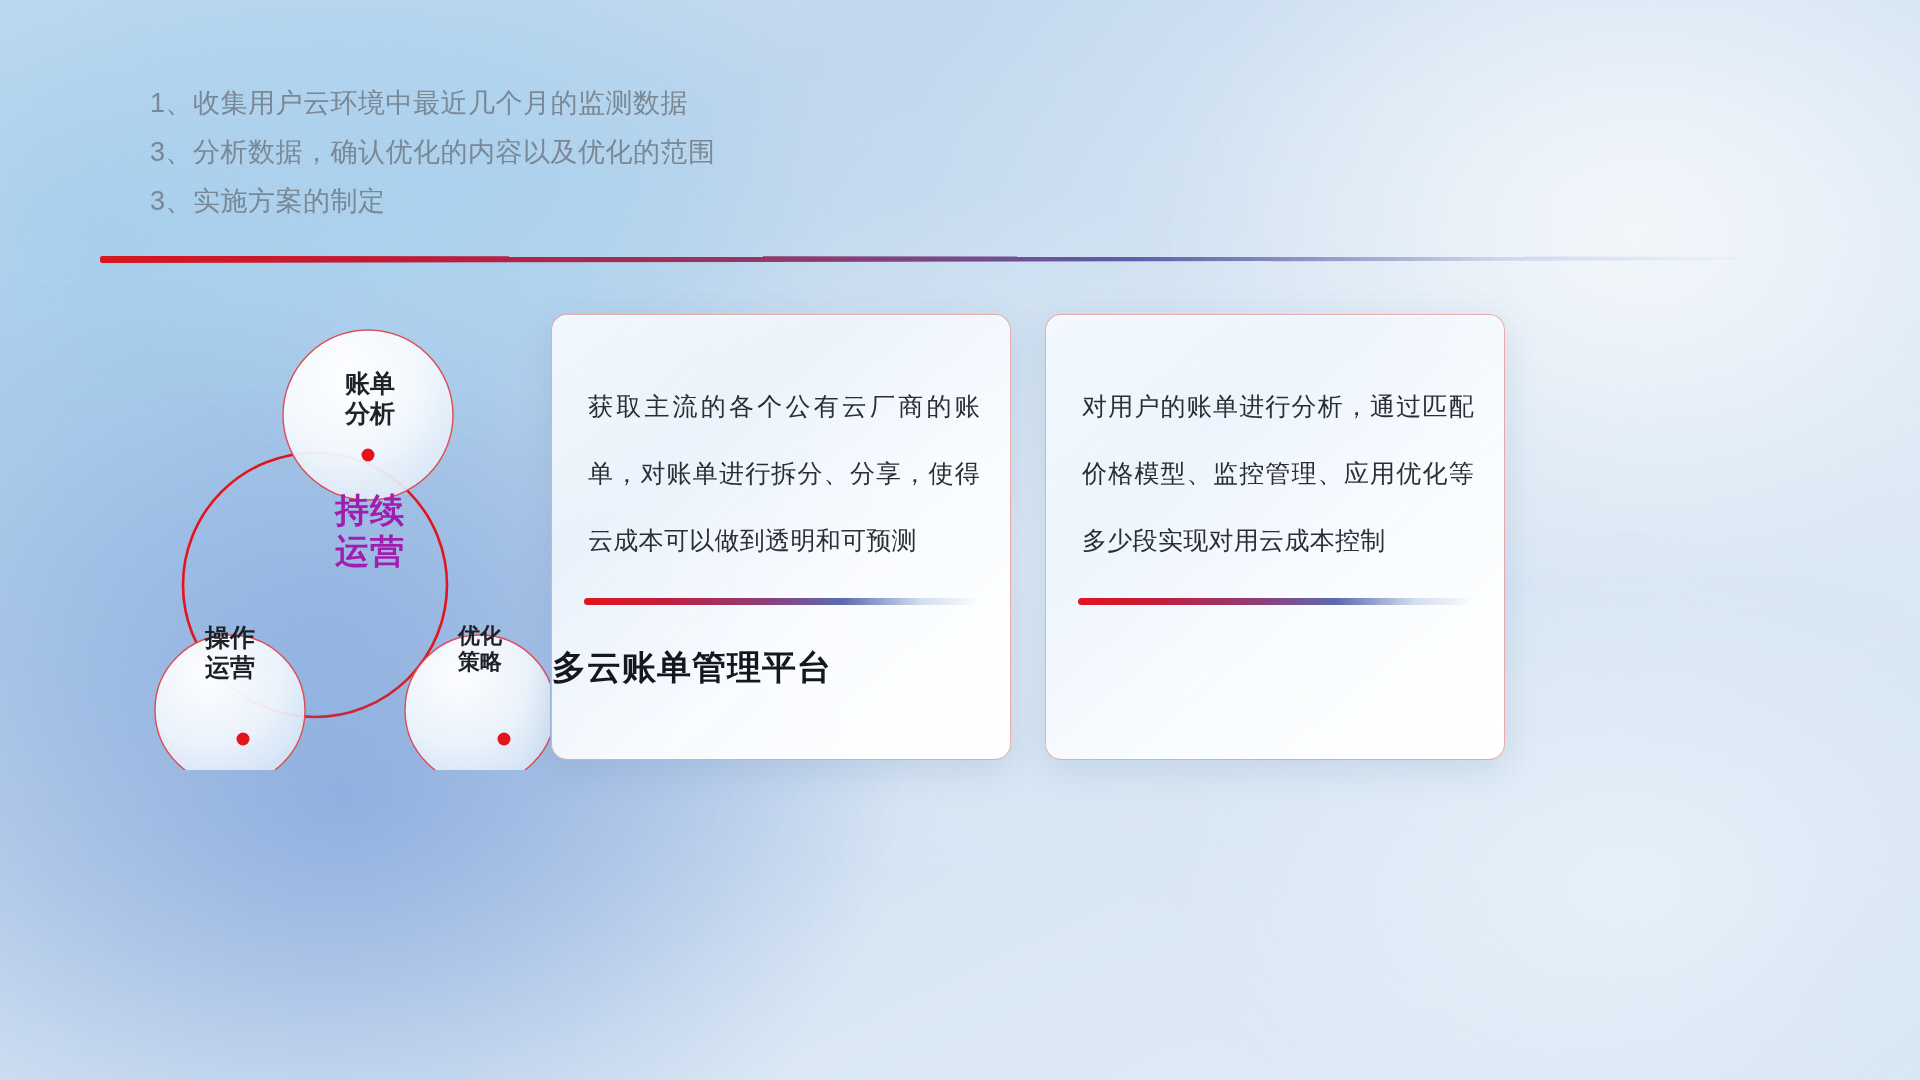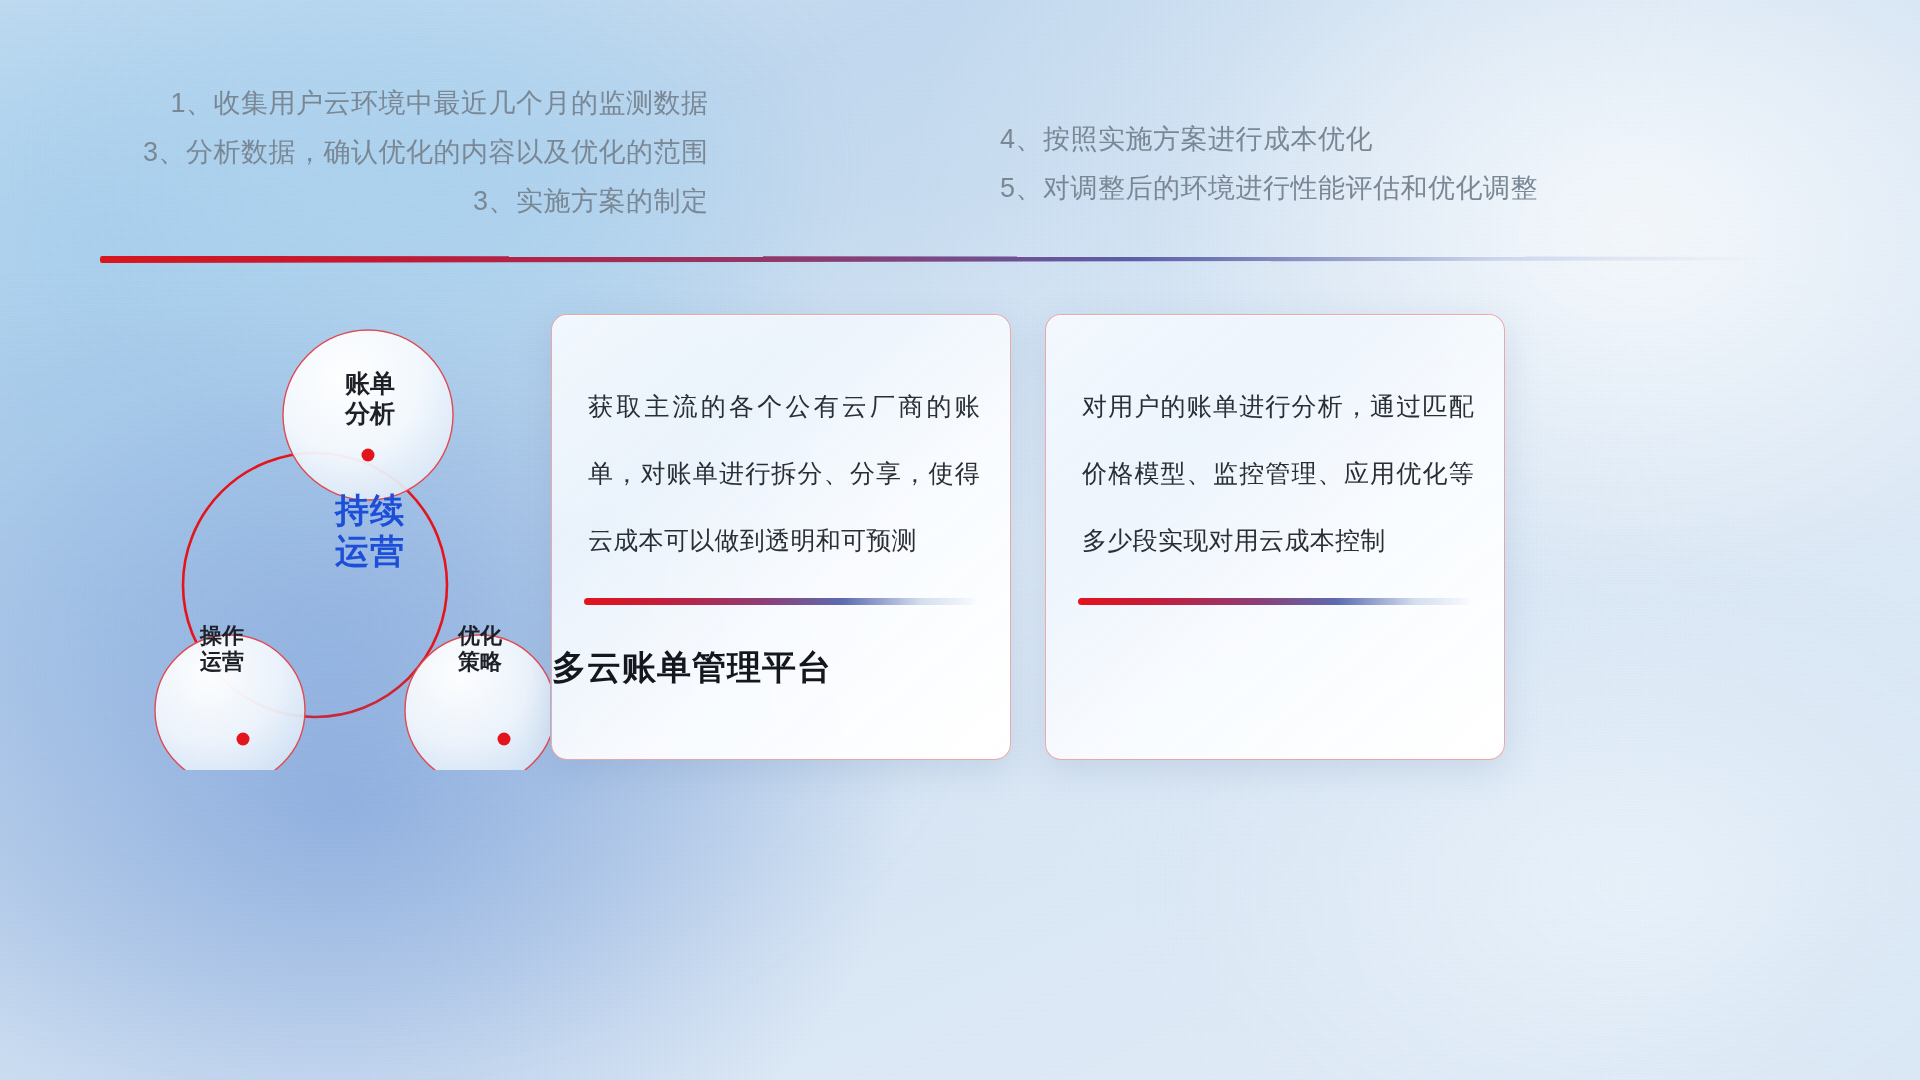--- a/index.html
+++ b/index.html
@@ -70,21 +70,21 @@
   }
 
   
   #bullets {
     position: absolute;
     left: 0; top: 90px;
     width: 1920px;
     height: 160px;
   }
   .bullet-col { position: absolute; }
-  .bullet-col.left  { left: 143px; top: 0; text-align: right; }
+  .bullet-col.left  { left: 150px; top: 0; }
   .bullet-col.right { left: 1000px; top: 36px; }
   .bullet-line {
     font-size: 27px;
     line-height: 1.0;
     color: #7a8794;
     letter-spacing: 0.5px;
     margin-bottom: 22px;
     white-space: nowrap;
     font-weight: 400;
   }
@@ -119,37 +119,37 @@
     line-height: 1.18;
     pointer-events: none;
   }
   .venn-label.bill {
     left: 215px; top: 45px;
     width: 150px;
     font-size: 25px;
     margin-top: 34px;
   }
   .venn-label.ops {
-    left: 77px; top: 333px;
+    left: 85px; top: 333px;
     width: 130px;
-    font-size: 22px;
+    font-size: 25px;
   }
   .venn-label.strategy {
     left: 335px; top: 333px;
     width: 130px;
     font-size: 22px;
   }
   .venn-center {
     position: absolute;
     left: 190px; top: 200px;
     width: 200px;
     text-align: center;
     font-size: 34px;
     font-weight: 700;
-    color: #1d4ed8;
+    color: #a21caf;
     line-height: 1.2;
     letter-spacing: 1px;
     pointer-events: none;
   }
 
   
   .card {
     position: absolute;
     top: 314px;
     width: 458px;
@@ -205,24 +205,20 @@
   <div class="bg-sheen-3"></div>
   <div class="bg-sheen-4"></div>
   <div class="bg-noise"></div>
 </div>
 
 <div id="bullets">
   <div class="bullet-col left">
     <div class="bullet-line">1、收集用户云环境中最近几个月的监测数据</div>
     <div class="bullet-line">3、分析数据，确认优化的内容以及优化的范围</div>
     <div class="bullet-line">3、实施方案的制定</div>
-  </div>
-  <div class="bullet-col right">
-    <div class="bullet-line">4、按照实施方案进行成本优化</div>
-    <div class="bullet-line">5、对调整后的环境进行性能评估和优化调整</div>
   </div>
 </div>
 
 <div id="divider"></div>
 
 <div id="venn">
   <svg width="470" height="480" viewBox="0 0 470 480">
     <defs>
       <radialGradient id="bubbleTop" cx="38%" cy="28%" r="78%">
         <stop offset="0%" stop-color="#ffffff" stop-opacity="0.99"></stop>

